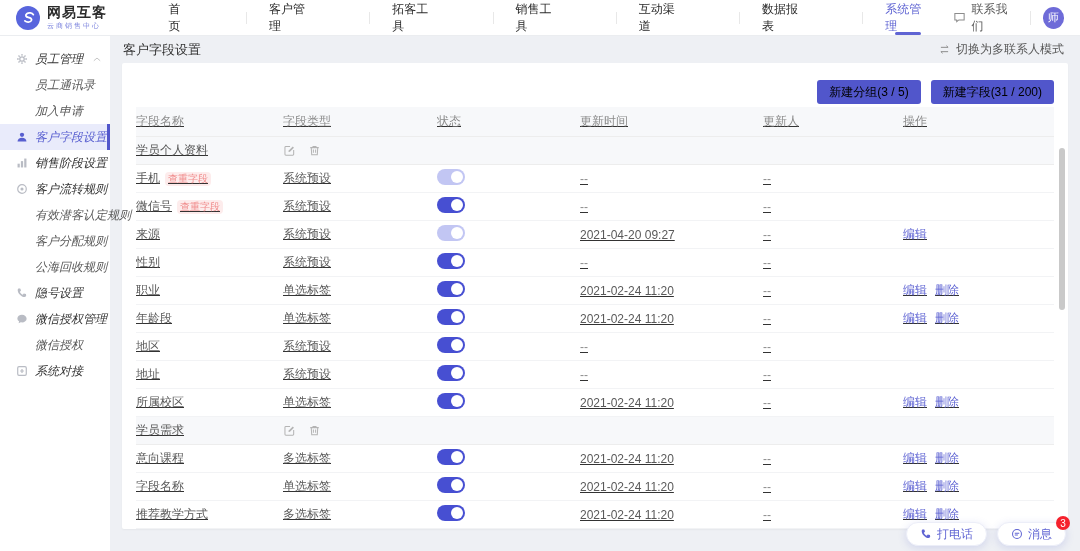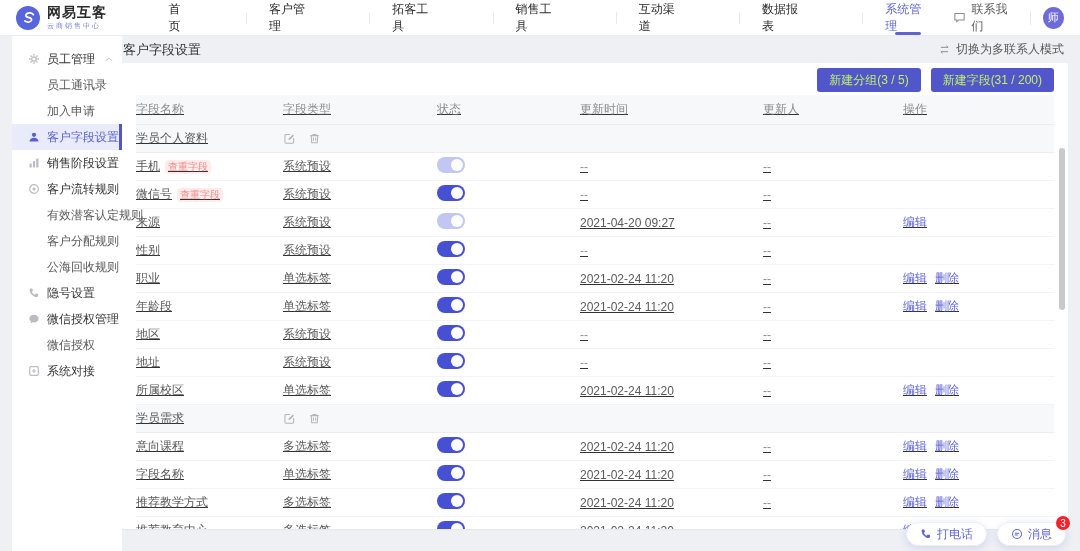--- a/index.html
+++ b/index.html
@@ -17,39 +17,39 @@
   .nav-item:not(:first-child)::before { content:''; position:absolute; left:0; top:12px; height:12px; width:1px; background:#e8e8e8; }
   .nav-item.active { color:#5f64d3; }
   .nav-item.active::after { content:''; position:absolute; bottom:0; left:50%; transform:translateX(-50%); width:26px; height:3px; border-radius:2px; background:#5f64d3; }
   .nav-right { margin-left:auto; margin-right:16px; display:flex; align-items:center; gap:12px; }
   .contact { display:flex; align-items:center; gap:5px; color:#595959; cursor:pointer; }
   .contact .ic { color:#8c8c8c; display:flex; }
   .nav-divider { width:1px; height:14px; background:#e8e8e8; }
   .avatar { width:22px; height:22px; border-radius:50%; background:#6e6bd8; color:#fff; font-size:11px; display:flex; align-items:center; justify-content:center; cursor:pointer; }
 
   
-  .sidebar { position:absolute; top:36px; left:12px; bottom:0; width:110px; background:#fff; padding-top:10px; z-index:5; }
+  .sidebar { position:absolute; top:36px; left:0; bottom:0; width:110px; background:#fff; padding-top:10px; z-index:5;font-style:italic; }
   .side-item { position:relative; height:26px; display:flex; align-items:center; padding-left:16px; color:#333; cursor:pointer; white-space:nowrap; }
   .side-item .ic { width:12px; height:12px; margin-right:7px; color:#b9bcc4; display:flex; flex:0 0 12px; }
   .side-item.child { padding-left:35px; color:#595959; }
   .side-item .caret { position:absolute; right:9px; color:#c3c3c3; display:flex; }
   .side-item.active { background:#e9ebfb; color:#585fd0; }
   .side-item.active .ic { color:#585fd0; }
   .side-item.active::after { content:''; position:absolute; right:0; top:0; bottom:0; width:3px; background:#5156cb; }
 
   
   .content { position:absolute; left:110px; top:36px; right:0; bottom:0; background:#eef0f4; }
   .page-header { height:27px; display:flex; align-items:center; justify-content:space-between; padding:0 16px 0 13px; }
   .page-title { font-size:13px; color:#333; }
   .mode-switch { display:flex; align-items:center; gap:5px; color:#595959; cursor:pointer; }
   .mode-switch .ic { color:#8c8c8c; display:flex; }
 
   .card { position:absolute; left:12px; right:12px; top:27px; bottom:22px; background:#fff; border-radius:2px; overflow:hidden; box-shadow:0 1px 2px rgba(0,0,0,.04); }
   .card-toolbar { display:flex; justify-content:flex-end; gap:10px; padding:5px 14px 3px; }
-  .btn-primary { background:#5156cb; color:#bef264; border:none; border-radius:3px; height:24px; padding:0 12px; font-size:12px; font-family:inherit; cursor:pointer; }
+  .btn-primary { background:#5156cb; color:#000000; border:none; border-radius:3px; height:24px; padding:0 12px; font-size:12px; font-family:inherit; cursor:pointer;margin-top:12px; }
 
   .table { padding:0 14px;text-decoration:underline; }
   .trow { display:grid; grid-template-columns:147px 154px 143px 183px 140px 1fr; align-items:center; height:28px; border-bottom:1px solid #f2f3f5; color:#595959; }
   .trow.thead { height:30px; background:#f7f8fa; color:#8c8c8c; border-bottom:1px solid #ededed; }
   .trow.group { background:#f7f8fa; border-bottom:1px solid #ededed; }
   .cell { overflow:hidden; white-space:nowrap; }
   .name-cell { display:flex; align-items:center; gap:5px; }
   .badge { font-size:10px; color:#f08c8c; background:#fdecec; border-radius:4px; padding:1px 3px; line-height:12px; }
   .dim { color:#8c8c8c; }
   .group-icons { display:flex; gap:12px; color:#b4b4b4; }

